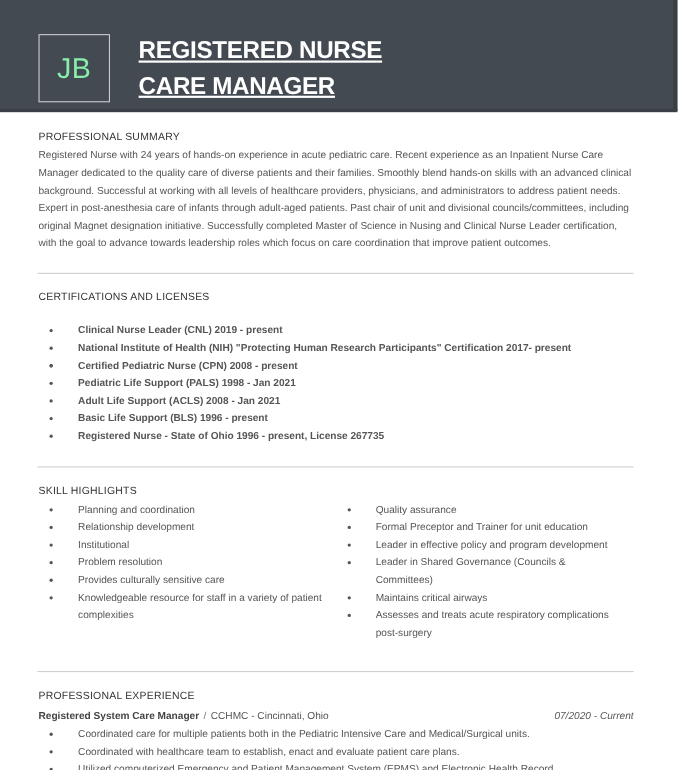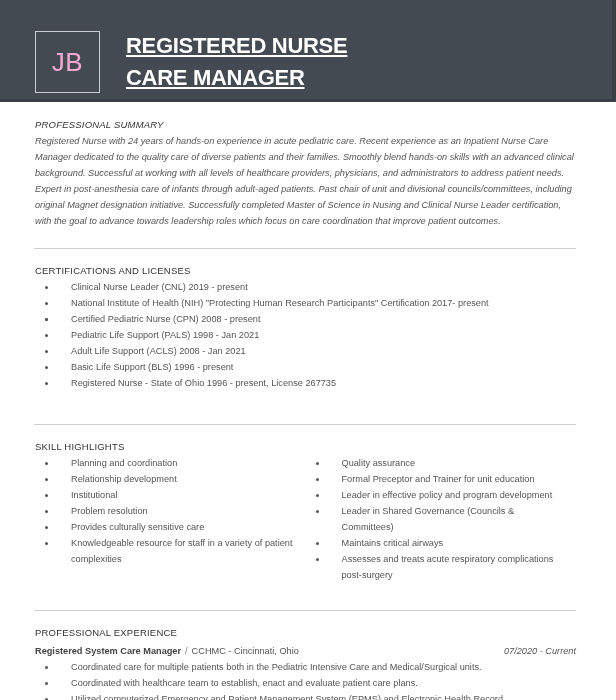--- a/index.html
+++ b/index.html
@@ -30,21 +30,21 @@
       height: 3px;
       background: #3b4046;
     }
     .monogram {
       position: absolute;
       left: 35px; top: 31px;
       width: 65px;
       height: 62px;
       border: 1px solid #c9cdd2;
       box-sizing: border-box;
-      color: #f9a8d4;
+      color: #86efac;
       font-size: 26px;
       display: flex;
       align-items: center;
       justify-content: center;
       letter-spacing: 0.5px;
     }
     .title {
       position: absolute;
       left: 126px; top: 30px;
       color: #ffffff;
@@ -134,29 +134,29 @@
 
 <div class="header">
   <div class="monogram">JB</div>
   <div class="title">
     <div>REGISTERED NURSE</div>
     <div>CARE MANAGER</div>
   </div>
 </div>
 <div class="header-rule"></div>
 
-<div class="section" style="top:118px;font-style:italic;">
+<div class="section" style="top:118px;">
   <h2 class="section-title">PROFESSIONAL SUMMARY</h2>
   <div class="summary-text">Registered Nurse with 24 years of hands-on experience in acute pediatric care. Recent experience as an Inpatient Nurse Care Manager dedicated to the quality care of diverse patients and their families. Smoothly blend hands-on skills with an advanced clinical background. Successful at working with all levels of healthcare providers, physicians, and administrators to address patient needs. Expert in post-anesthesia care of infants through adult-aged patients. Past chair of unit and divisional councils/committees, including original Magnet designation initiative. Successfully completed Master of Science in Nusing and Clinical Nurse Leader certification, with the goal to advance towards leadership roles which focus on care coordination that improve patient outcomes.</div>
 </div>
 <div class="divider" style="top:248px;"></div>
 
 <div class="section" style="top:264px;">
   <h2 class="section-title">CERTIFICATIONS AND LICENSES</h2>
-  <ul class="bul" style="margin-top:1px;">
+  <ul class="bul" style="margin-top:14px;font-weight:bold;">
     <li><span class="dot"></span><span>Clinical Nurse Leader (CNL) 2019 - present</span></li>
     <li><span class="dot"></span><span>National Institute of Health (NIH) "Protecting Human Research Participants" Certification 2017- present</span></li>
     <li><span class="dot"></span></li>
     <li><span class="dot"></span><span>Certified Pediatric Nurse (CPN) 2008 - present</span></li>
     <li><span class="dot"></span><span>Pediatric Life Support (PALS) 1998 - Jan 2021</span></li>
     <li><span class="dot"></span><span>Adult Life Support (ACLS) 2008 - Jan 2021</span></li>
     <li><span class="dot"></span><span>Basic Life Support (BLS) 1996 - present</span></li>
     <li><span class="dot"></span><span>Registered Nurse - State of Ohio 1996 - present, License 267735</span></li>
   </ul>
 </div>

